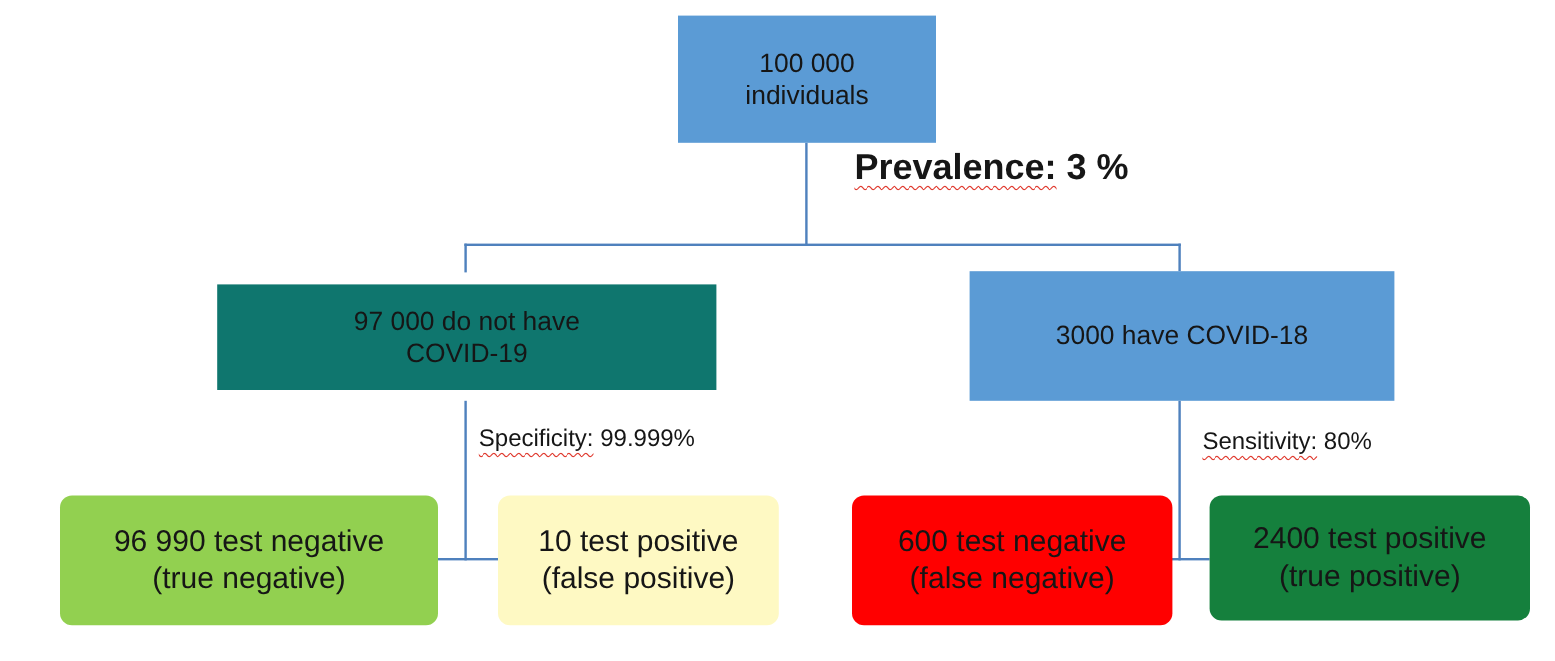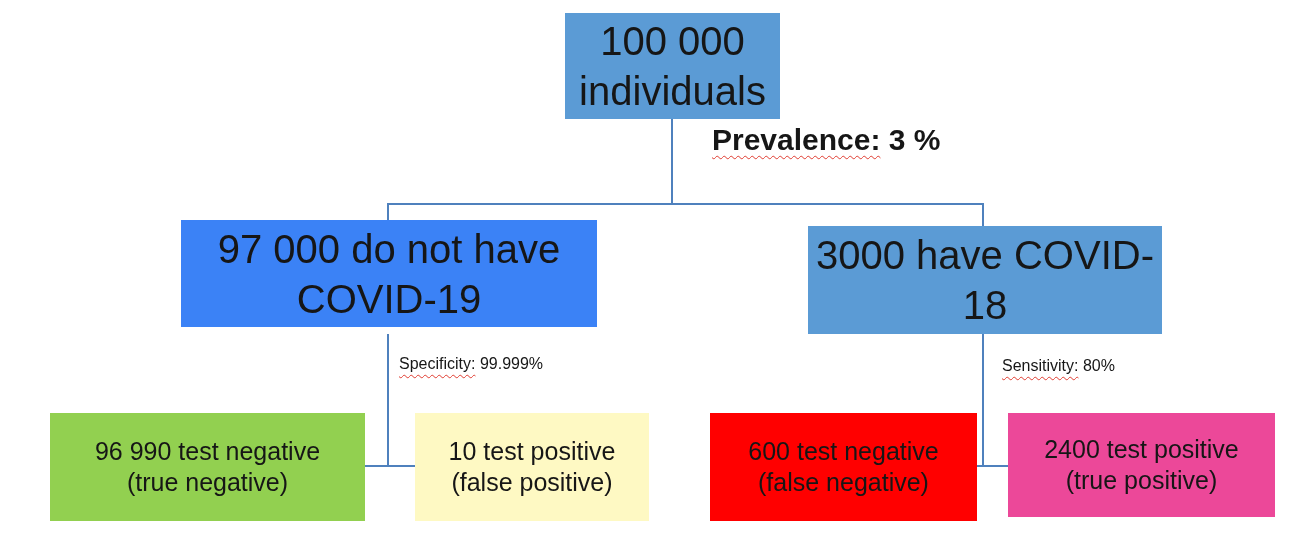--- a/index.html
+++ b/index.html
@@ -18,36 +18,36 @@
   }
   .node {
     position: absolute;
     display: flex;
     align-items: center;
     justify-content: center;
     text-align: center;
     white-space: pre-line;
     line-height: 1.25;
   }
-  .node.lvl1, .node.lvl2 { font-size: 40px; }
-  .node.lvl3 { font-size: 25px; }
+  .node.lvl1, .node.lvl2 { font-size: 22px; }
+  .node.lvl3 { font-size: 25px; border-radius: 10px; }
   .connector {
     position: absolute;
   }
   .flabel {
     position: absolute;
     white-space: nowrap;
   }
   .flabel.prevalence {
     font-size: 30px;
     font-weight: bold;
     margin-left: 12px;
   }
   .flabel.rate {
-    font-size: 16px;
+    font-size: 20px;
   }
   .sq {
     text-decoration-line: underline;
     text-decoration-style: wavy;
     text-decoration-color: #e03c31;
     text-decoration-thickness: 1px;
     text-underline-offset: 5px;
   }
 </style>
 </head>
@@ -64,33 +64,33 @@
   <div class="connector" style="left: 982px; top: 334px; width: 2px; height: 133px; background-color: rgb(79, 129, 189);"></div>
   <div class="connector" style="left: 965px; top: 465px; width: 43px; height: 2px; background-color: rgb(79, 129, 189);"></div>
 
   <div class="node lvl1" style="left: 565px; top: 13px; width: 215px; height: 106px; background-color: rgb(91, 155, 213);">100 000
 individuals</div>
 
   <div class="flabel prevalence" style="left:700px; top:123px;">
     <span class="sq">Prevalence:</span><span> 3 %</span>
   </div>
 
-  <div class="node lvl2" style="left: 181px; top: 220px; width: 416px; height: 107px; background-color: #3b82f6;">97 000 do not have
+  <div class="node lvl2" style="left: 181px; top: 237px; width: 416px; height: 88px; background-color: #0f766e;">97 000 do not have
 COVID-19</div>
   <div class="node lvl2" style="left: 808px; top: 226px; width: 354px; height: 108px; background-color: rgb(91, 155, 213);">3000 have COVID-18</div>
 
   <div class="flabel rate" style="left:399px; top:355px;">
     <span class="sq">Specificity:</span><span> 99.999%</span>
   </div>
   <div class="flabel rate" style="left:1002px; top:357px;">
     <span class="sq">Sensitivity:</span><span> 80%</span>
   </div>
 
   <div class="node lvl3" style="left: 50px; top: 413px; width: 315px; height: 108px; background-color: rgb(146, 208, 80);">96 990 test negative
 (true negative)</div>
   <div class="node lvl3" style="left: 415px; top: 413px; width: 234px; height: 108px; background-color: #fef9c3;">10 test positive
 (false positive)</div>
   <div class="node lvl3" style="left: 698px; top: 413px; width: 267px; height: 108px; background-color: rgb(255, 0, 0); margin-left: 12px;">600 test negative
 (false negative)</div>
-  <div class="node lvl3" style="left: 1008px; top: 413px; width: 267px; height: 104px; background-color: #ec4899;">2400 test positive
+  <div class="node lvl3" style="left: 1008px; top: 413px; width: 267px; height: 104px; background-color: #15803d;">2400 test positive
 (true positive)</div>
 
 </div>
 
 </body></html>

